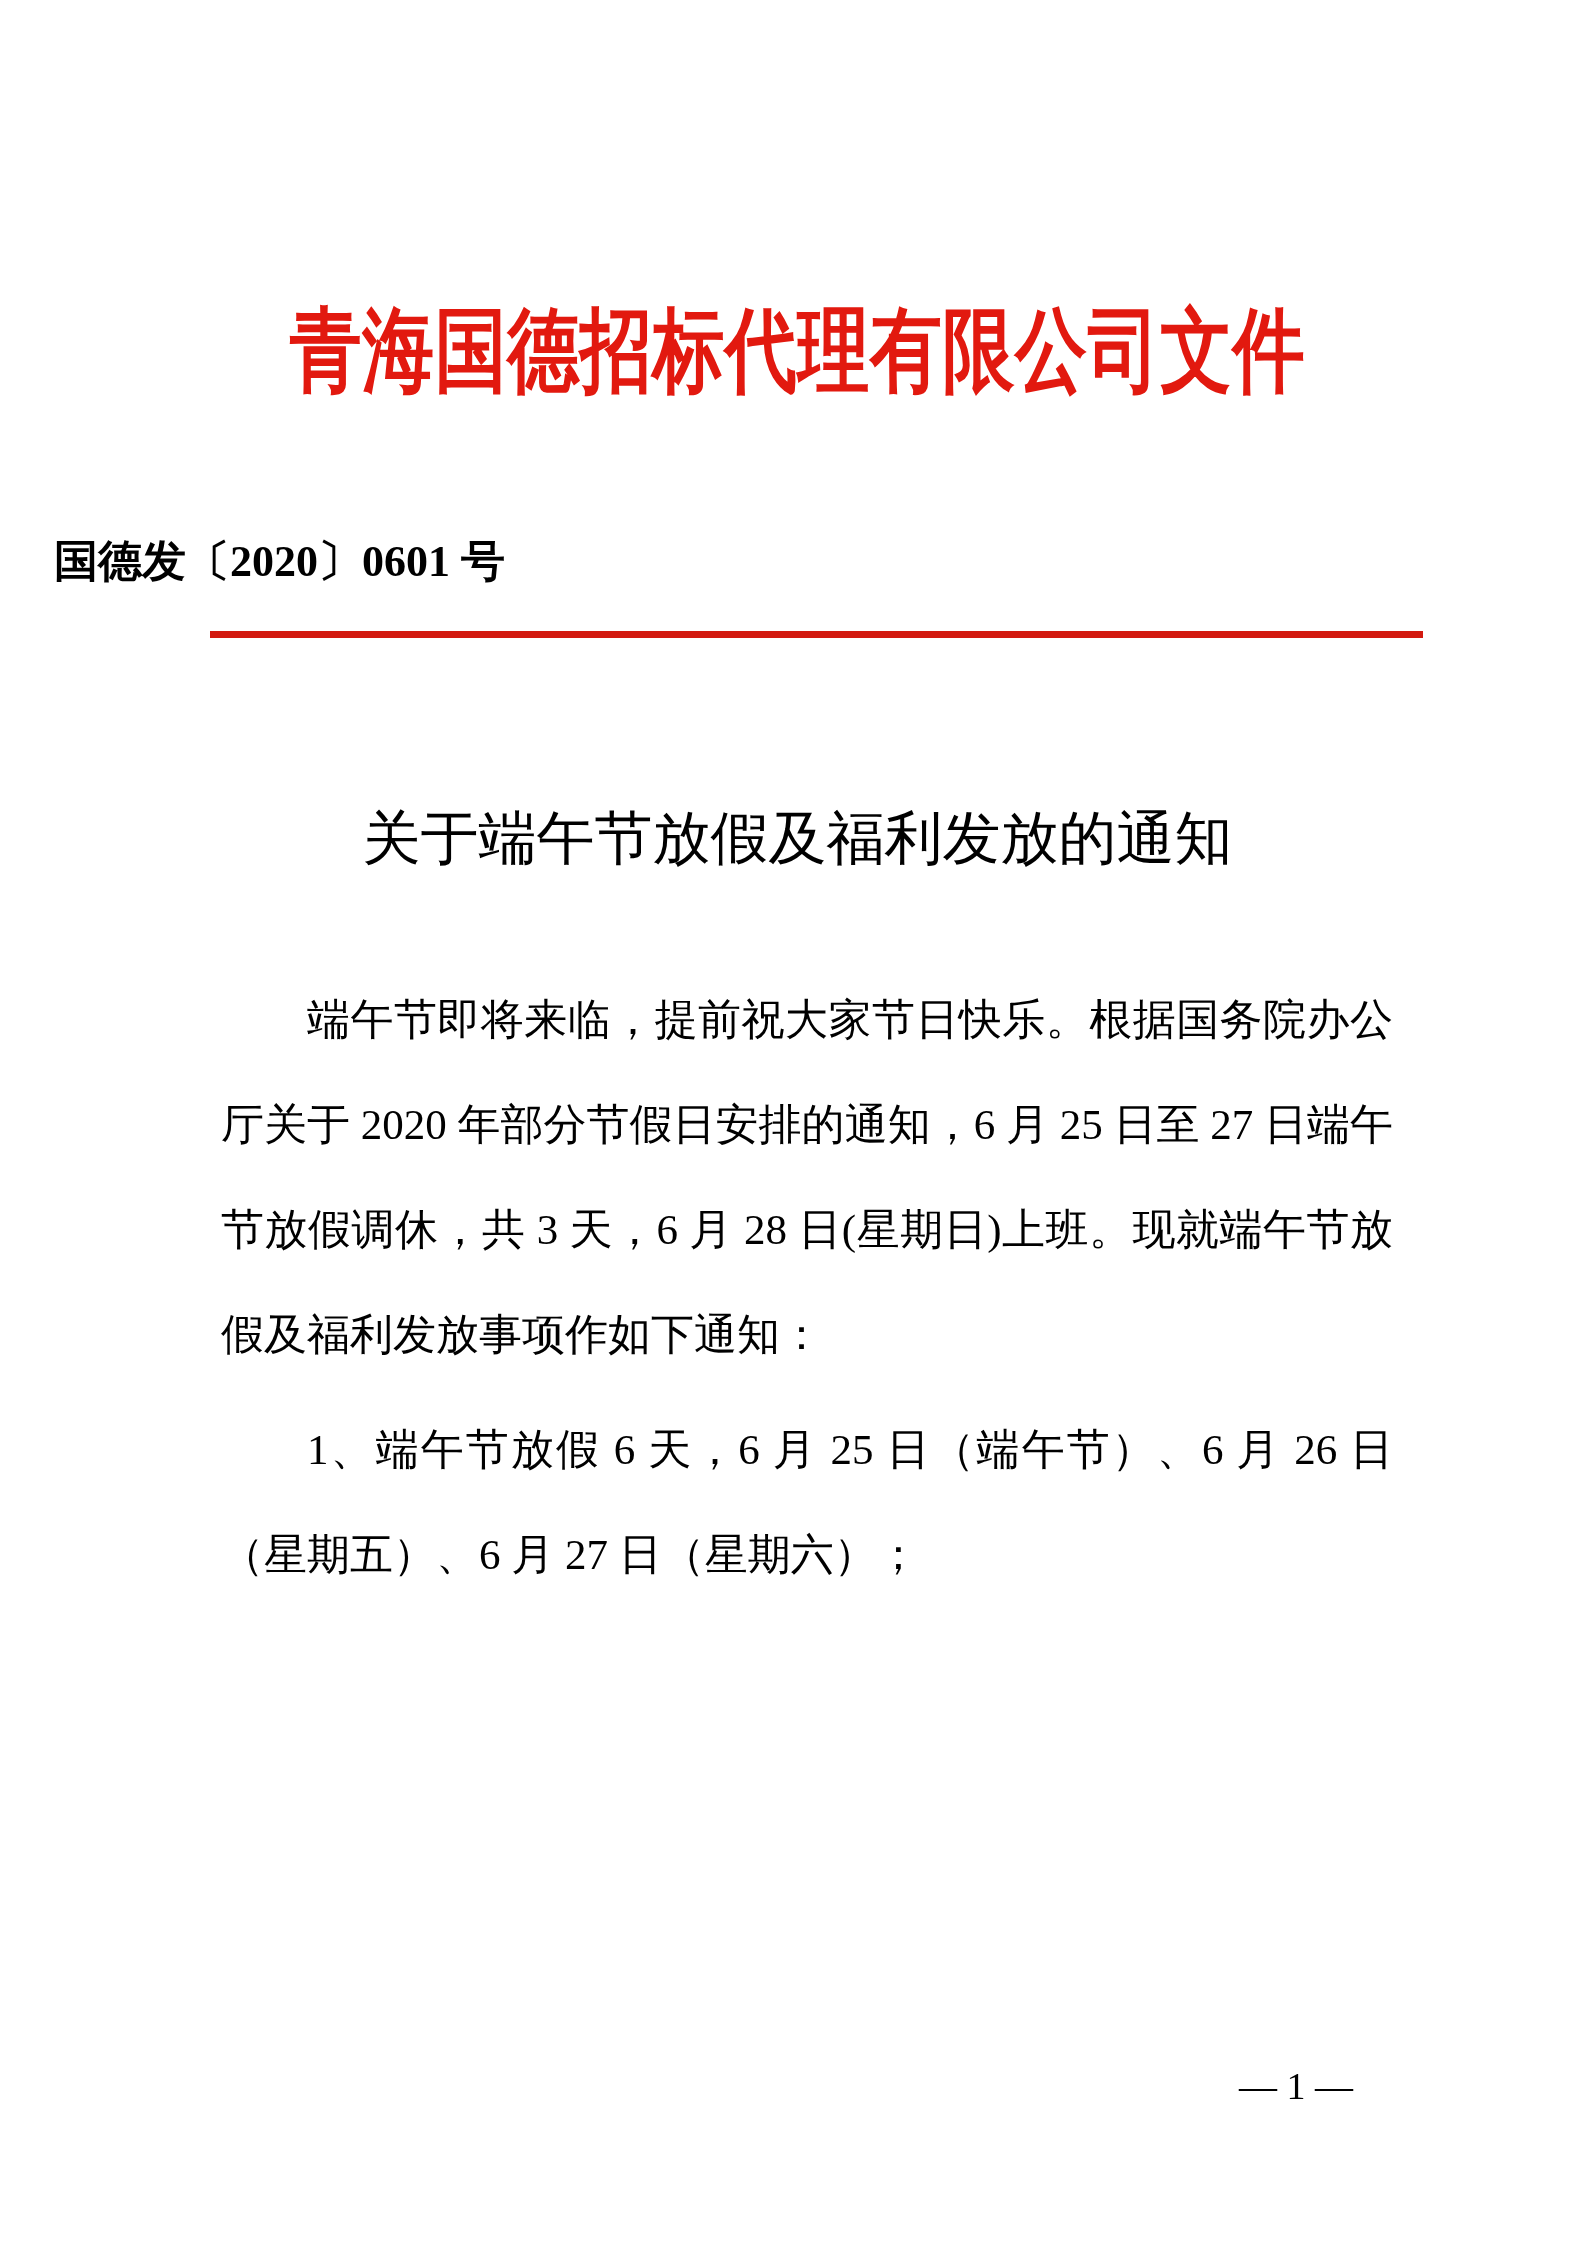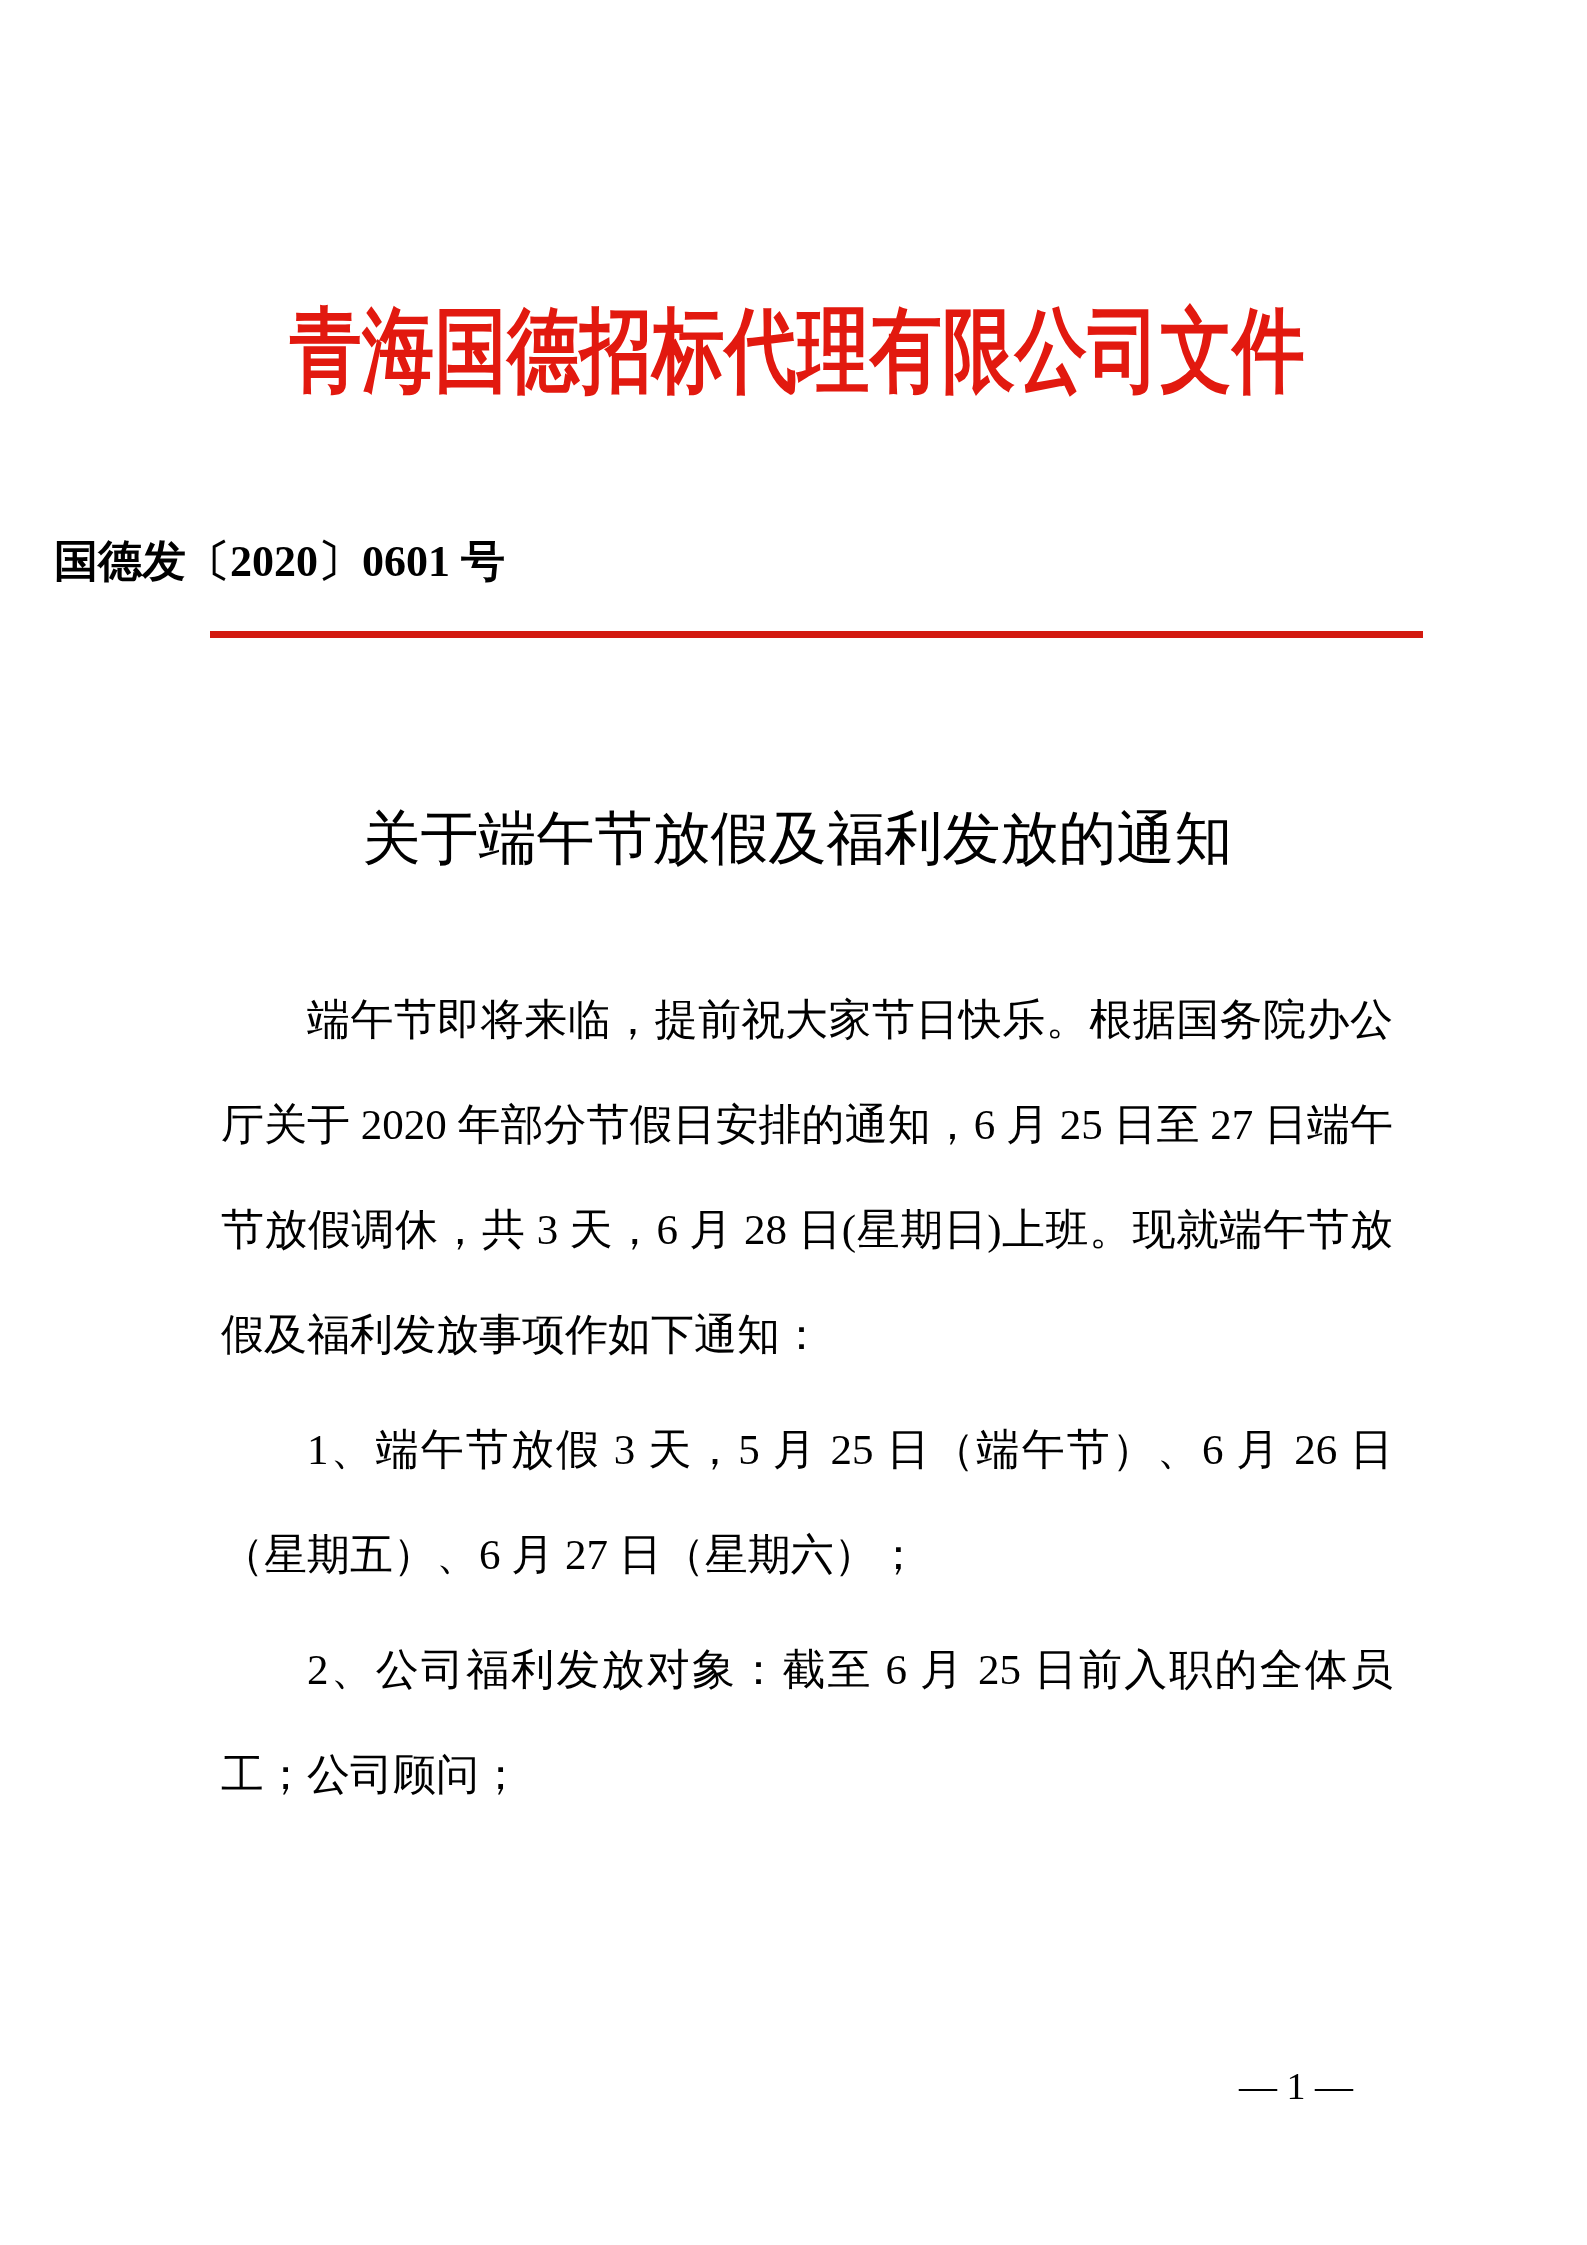--- a/index.html
+++ b/index.html
@@ -106,19 +106,18 @@
   <div class="org-title">青海国德招标代理有限公司文件</div>
 
   <div class="doc-number">国德发〔2020〕0601 号</div>
 
   <div class="red-rule"></div>
 
   <div class="notice-title">关于端午节放假及福利发放的通知</div>
 
   <div class="body-text">
     <p>端午节即将来临，提前祝大家节日快乐。根据国务院办公厅关于 2020 年部分节假日安排的通知，6 月 25 日至 27 日端午节放假调休，共 3 天，6 月 28 日(星期日)上班。现就端午节放假及福利发放事项作如下通知：</p>
-    <p>1、端午节放假 3 天，5 月 25 日（端午节）、6 月 26 日（星期五）、6 月 27 日（星期六）；</p>
-    <p>2、公司福利发放对象：截至 6 月 25 日前入职的全体员工；公司顾问；</p>
+    <p>1、端午节放假 6 天，6 月 25 日（端午节）、6 月 26 日（星期五）、6 月 27 日（星期六）；</p>
   </div>
 
   <div class="page-number">— 1 —</div>
 
 </div>
 
 </body></html>

